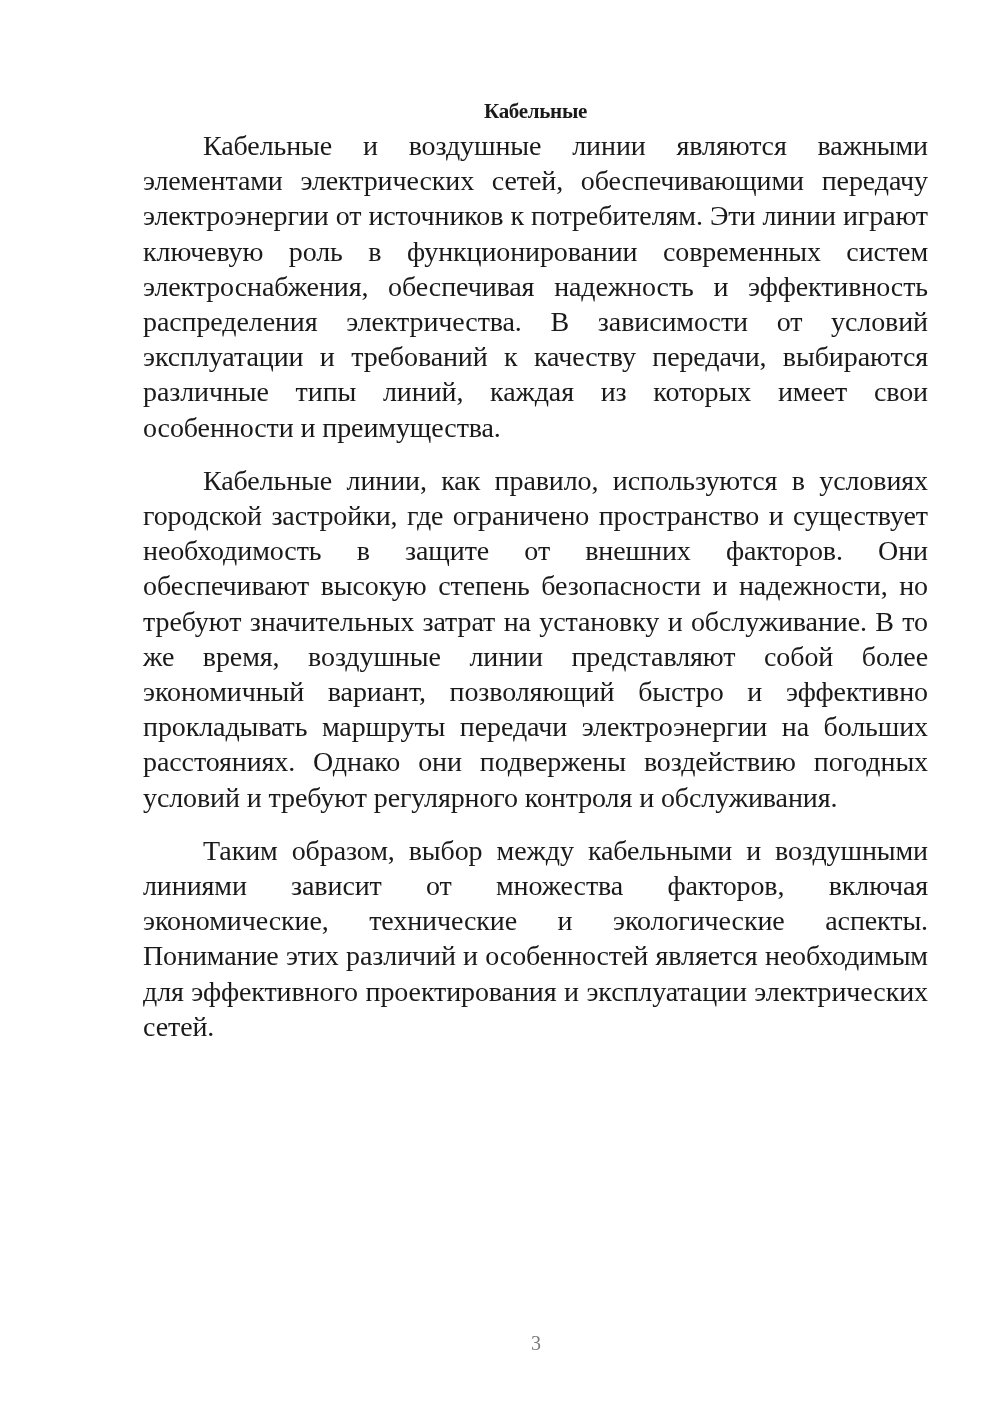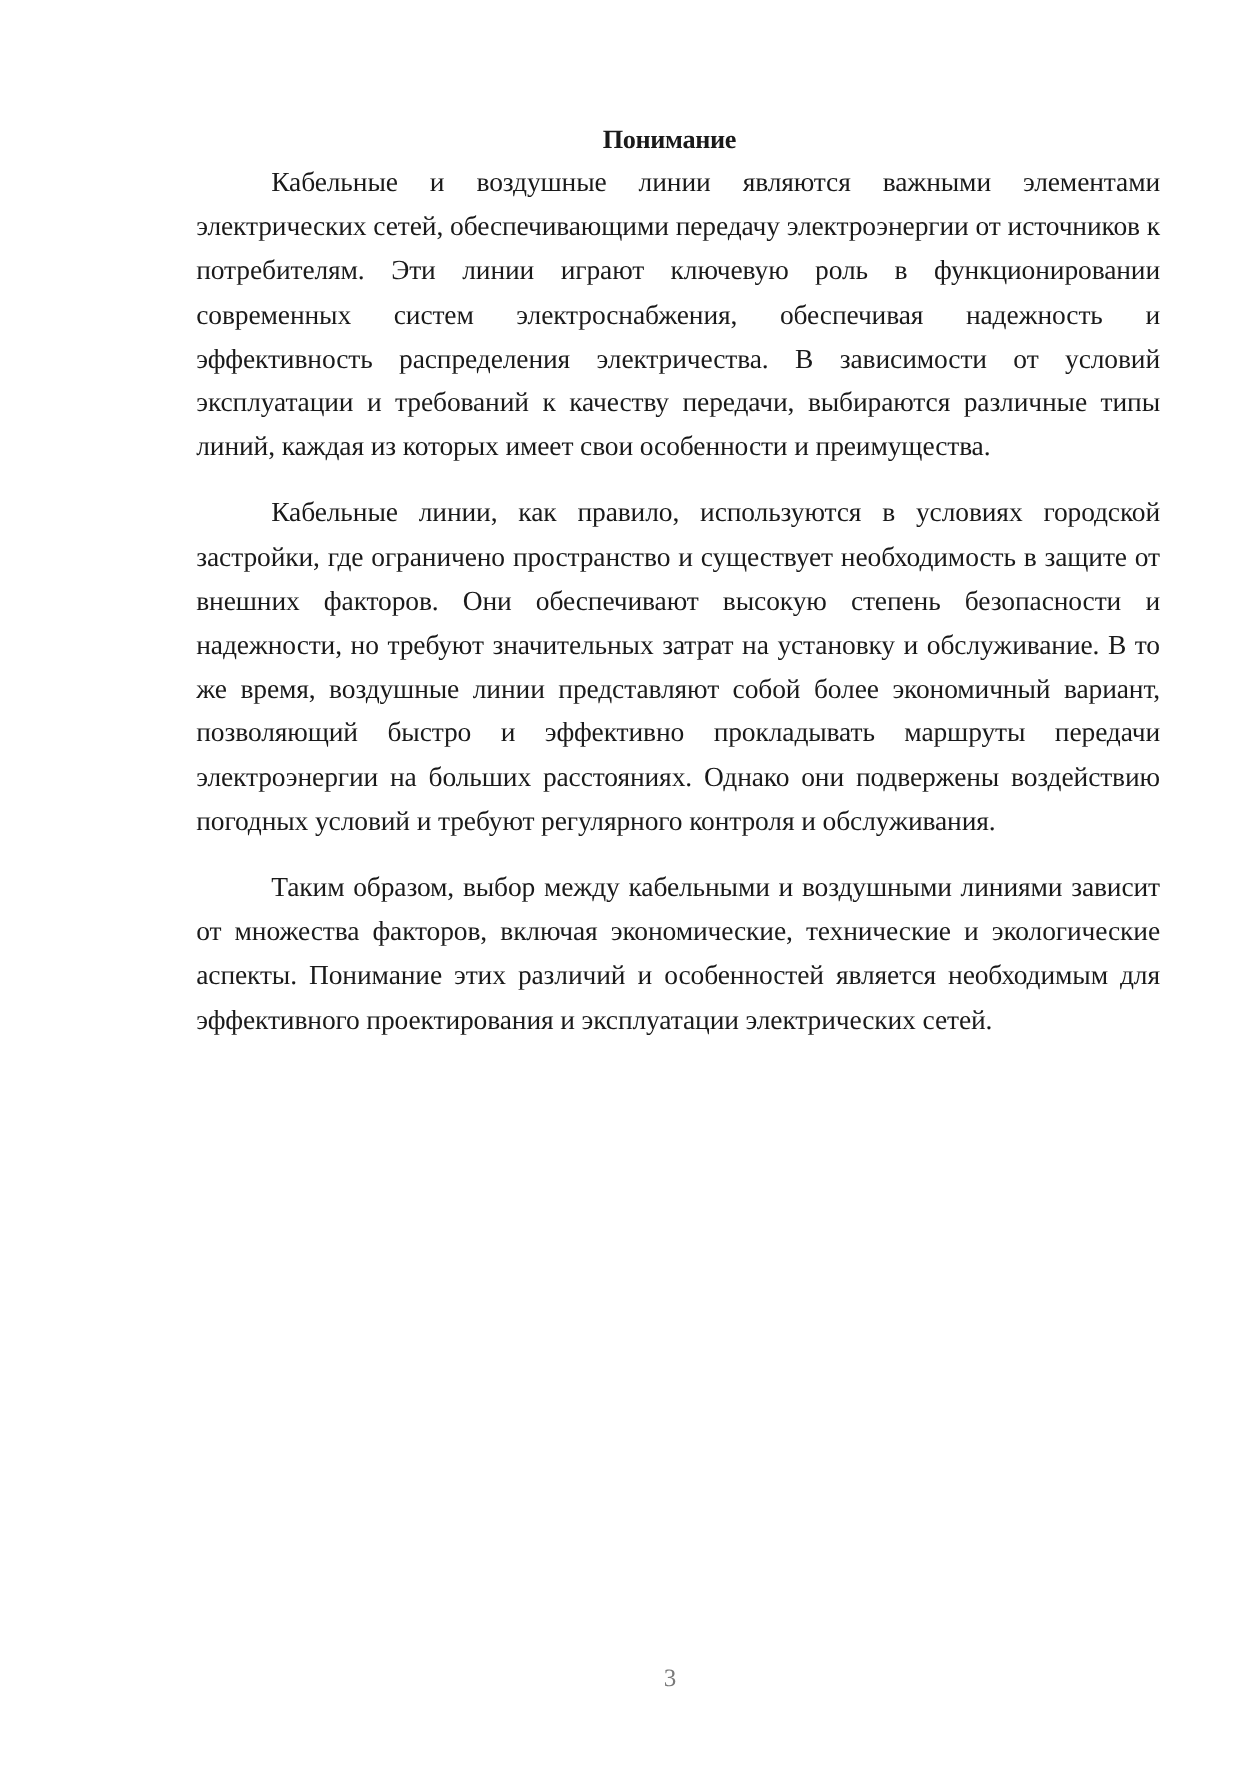--- a/index.html
+++ b/index.html
@@ -24,42 +24,42 @@
     .title {
       text-align: center;
       font-weight: bold;
       font-size: 21px;
       line-height: 30px;
       margin: 0 0 2px 0;
       padding-left: 0;
       letter-spacing: -0.3px;
     }
     .para {
-      font-size: 22px;
+      font-size: 28px;
       line-height: 35.2px;
       text-align: justify;
       text-indent: 60px;
-      margin: 0 0 18px 14px;
+      margin: 0 0 18px 0;
       letter-spacing: -0.1px;
     }
     .page-number {
       position: absolute;
       left: 0;
       width: 1000px;
       top: 1332px;
       text-align: center;
       font-size: 20px;
       color: #7a7a7a;
       padding-left: 72px;
       box-sizing: border-box;
     }
   </style>
 </head>
 <body>
 
 <div class="page">
-  <h1 class="title">Понимание</h1>
+  <h1 class="title">Кабельные</h1>
   <p class="para">Кабельные и воздушные линии являются важными элементами электрических сетей, обеспечивающими передачу электроэнергии от источников к потребителям. Эти линии играют ключевую роль в функционировании современных систем электроснабжения, обеспечивая надежность и эффективность распределения электричества. В зависимости от условий эксплуатации и требований к качеству передачи, выбираются различные типы линий, каждая из которых имеет свои особенности и преимущества.</p>
   <p class="para">Кабельные линии, как правило, используются в условиях городской застройки, где ограничено пространство и существует необходимость в защите от внешних факторов. Они обеспечивают высокую степень безопасности и надежности, но требуют значительных затрат на установку и обслуживание. В то же время, воздушные линии представляют собой более экономичный вариант, позволяющий быстро и эффективно прокладывать маршруты передачи электроэнергии на больших расстояниях. Однако они подвержены воздействию погодных условий и требуют регулярного контроля и обслуживания.</p>
   <p class="para">Таким образом, выбор между кабельными и воздушными линиями зависит от множества факторов, включая экономические, технические и экологические аспекты. Понимание этих различий и особенностей является необходимым для эффективного проектирования и эксплуатации электрических сетей.</p>
 </div>
 
 <div class="page-number">3</div>
 
 </body></html>

